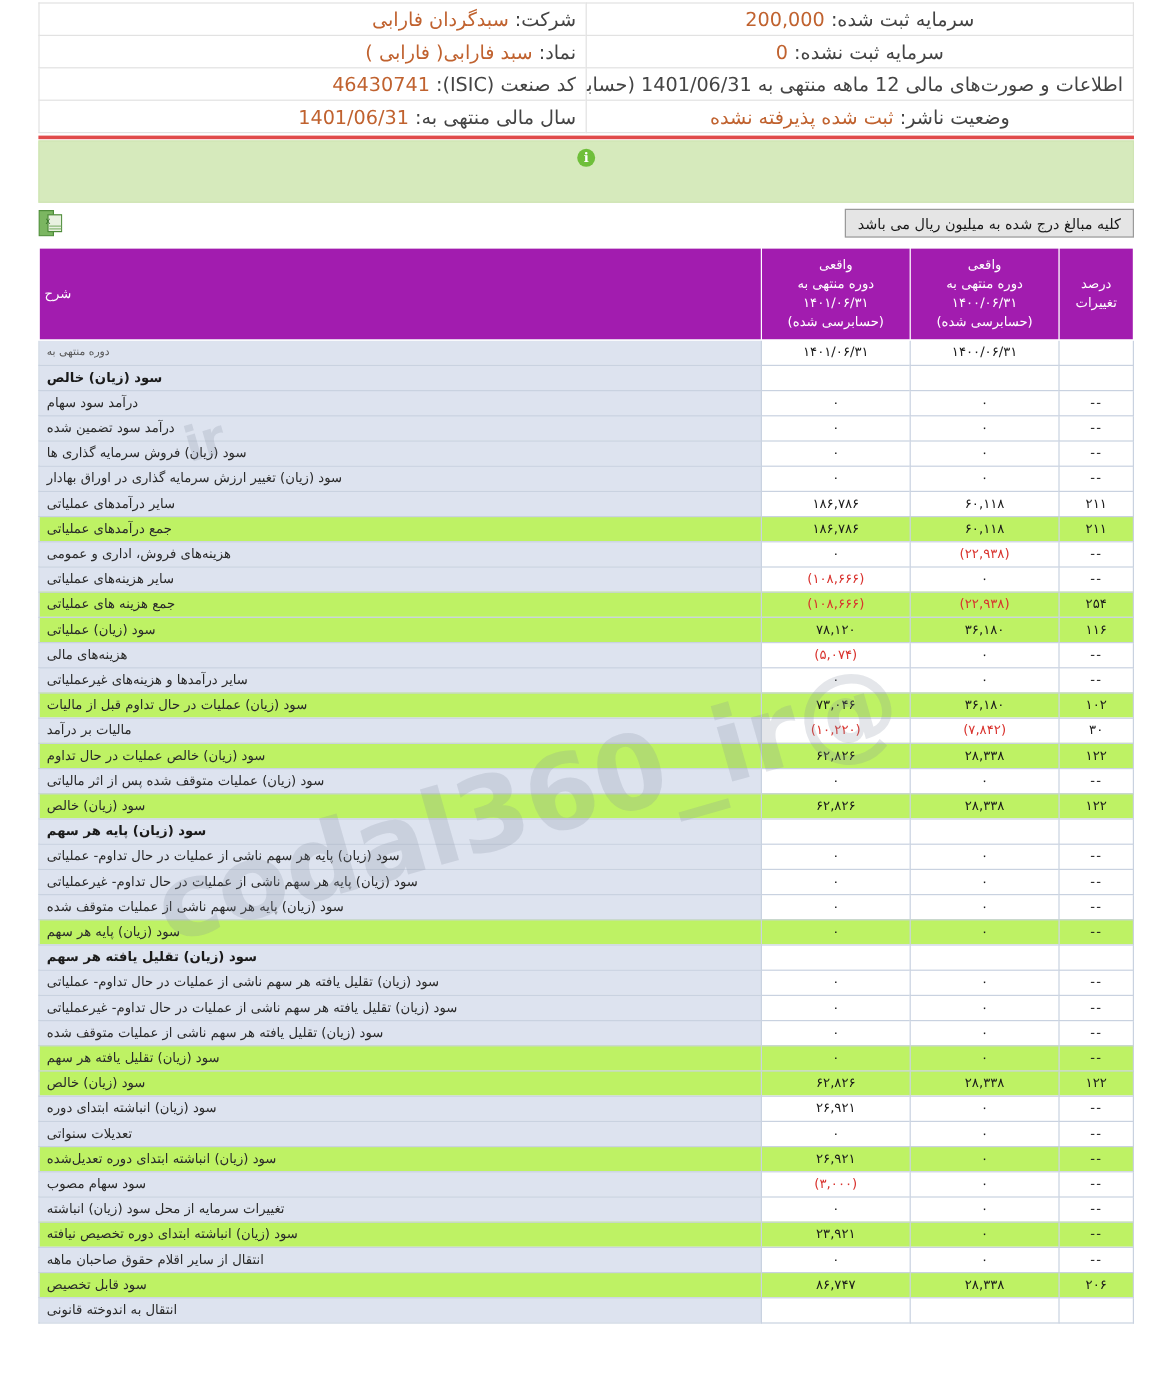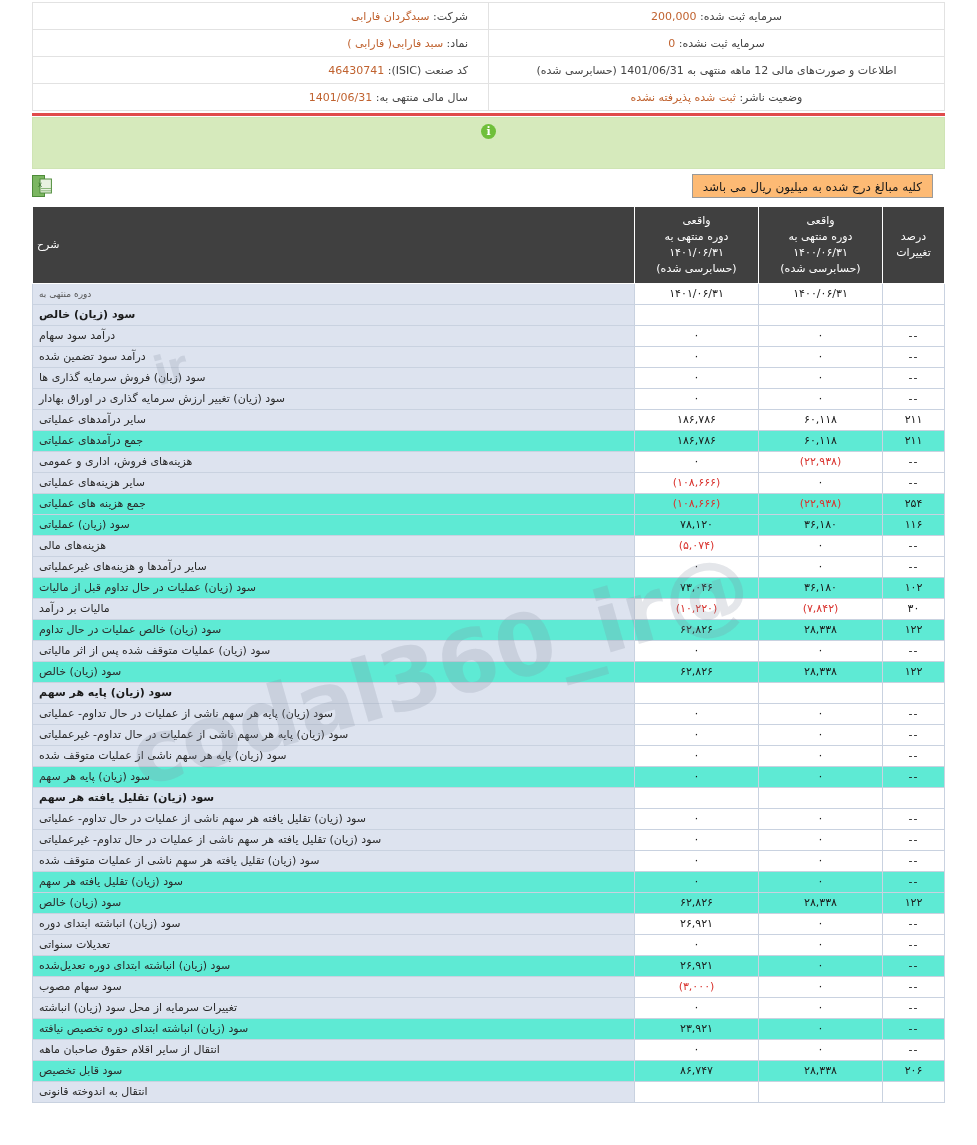--- a/index.html
+++ b/index.html
@@ -25,23 +25,23 @@
     padding-top: 2px;
   }
   table.info {
     width: 100%;
     border-collapse: collapse;
     table-layout: fixed;
   }
   table.info td {
     height: 26px;
     border: 1px solid #e2e2e2;
-    padding: 0 20px;
+    padding: 0 8px;
     vertical-align: middle;
-    font-size: 11px;
+    font-size: 16px;
     color: #b05a32;
     white-space: nowrap;
     overflow: hidden;
   }
   table.info td.right-col { width: 50%; text-align: right; }
   table.info td.left-col  { width: 50%; text-align: center; }
   table.info .lbl { color: #444444; }
   table.info .val { color: #c0622f; }
 
   
@@ -81,24 +81,24 @@
   }
 
   
   .units-bar {
     margin: 5px 32px 0 32px;
     position: relative;
     height: 26px;
   }
   .units-box {
     position: absolute;
-    right: 12px;
+    right: 0;
     top: 0;
     border: 1px solid #9a9a9a;
-    background: #fdba74;
+    background: #e5e5e5;
     height: 24px;
     line-height: 24px;
     padding: 0 10px;
     font-size: 12px;
     color: #1a1a1a;
     box-sizing: border-box;
     text-align: center;
   }
   .excel-icon {
     position: absolute;
@@ -111,21 +111,21 @@
   
   .table-wrap {
     margin: 6px 32px 0 32px;
   }
   table.fin {
     width: 100%;
     border-collapse: collapse;
     table-layout: fixed;
   }
   table.fin th {
-    background: #404040;
+    background: #a21caf;
     color: #ffffff;
     border: 1px solid #ffffff;
     font-size: 11px;
     font-weight: normal;
     line-height: 1.45;
     padding: 6px 4px;
     vertical-align: middle;
     height: 72px;
     box-sizing: border-box;
   }
@@ -151,21 +151,21 @@
   }
   td.num, td.pct {
     text-align: center;
     background: #ffffff;
     color: #1a1a1a;
     font-family: "DejaVu Sans", sans-serif;
   }
   
   tr.total td.desc,
   tr.total td.num,
-  tr.total td.pct { background: #5eead4; }
+  tr.total td.pct { background: #bef264; }
   
   tr.section td.desc {
     font-weight: bold;
     color: #1a1a1a;
   }
   tr.section td.num,
   tr.section td.pct { background: #ffffff; }
   
   .neg { color: #d9332e; }
   .dash { color: #1a1a1a; letter-spacing: 1px; }

